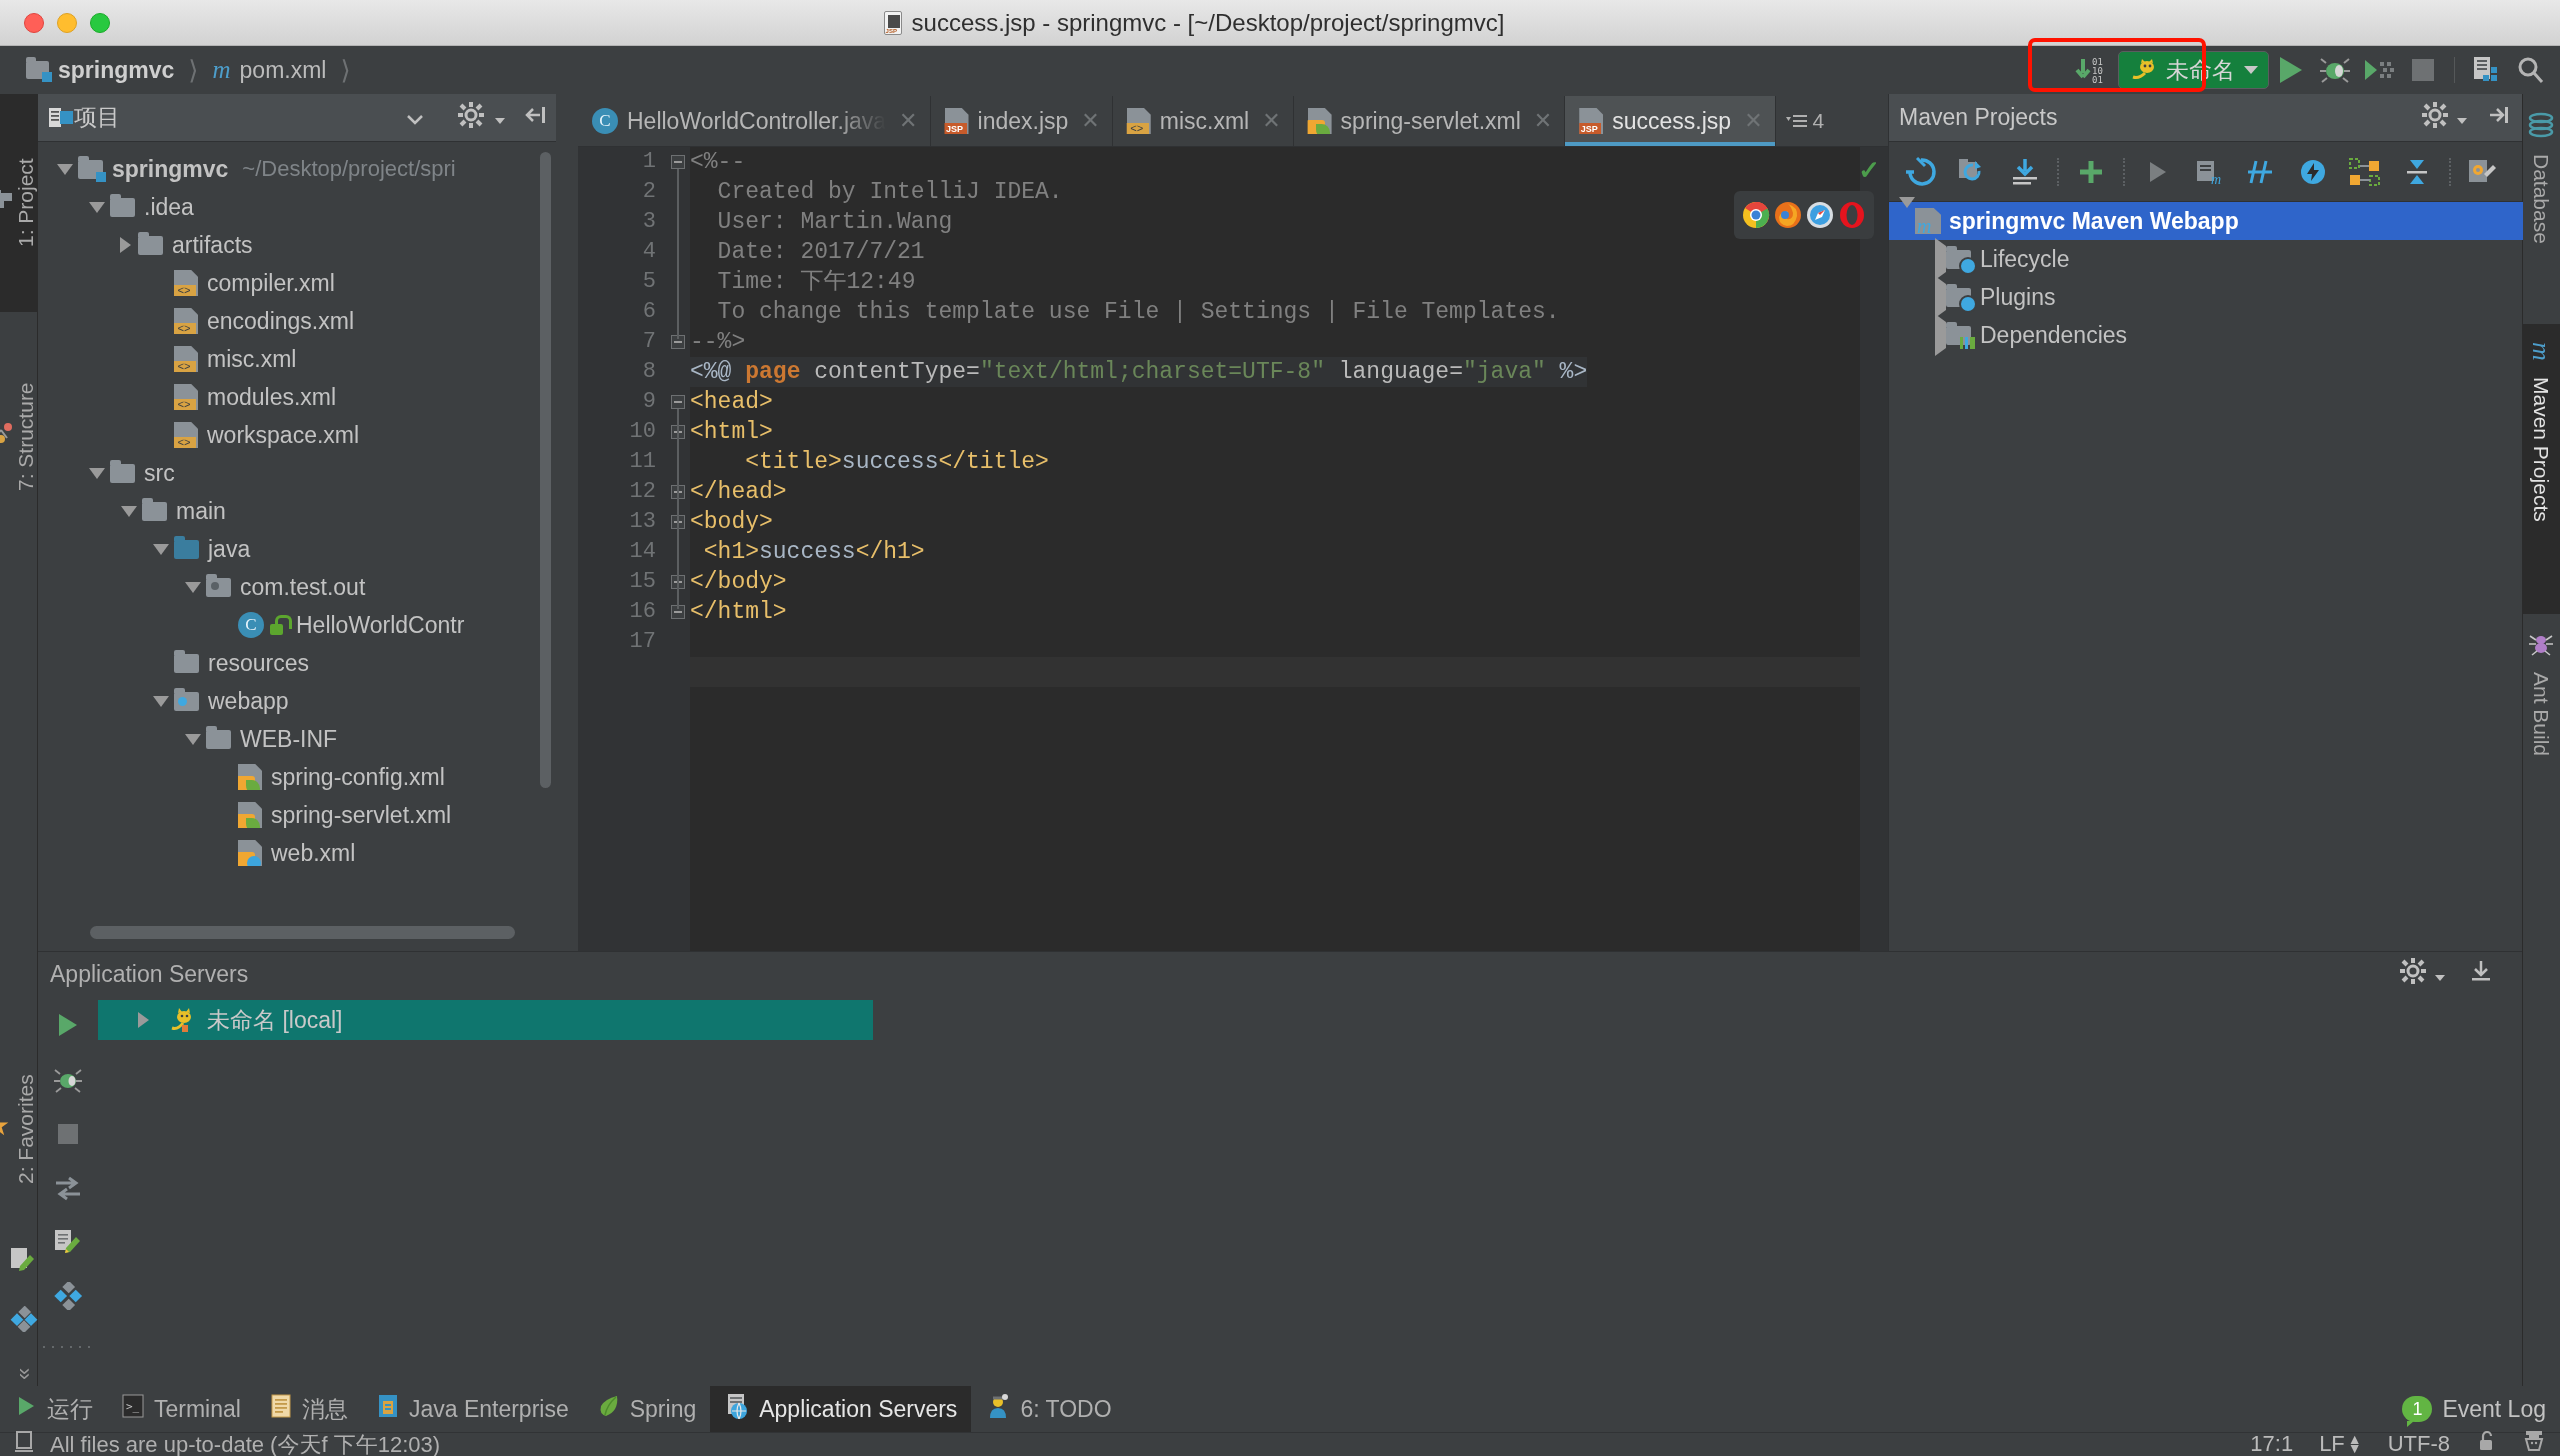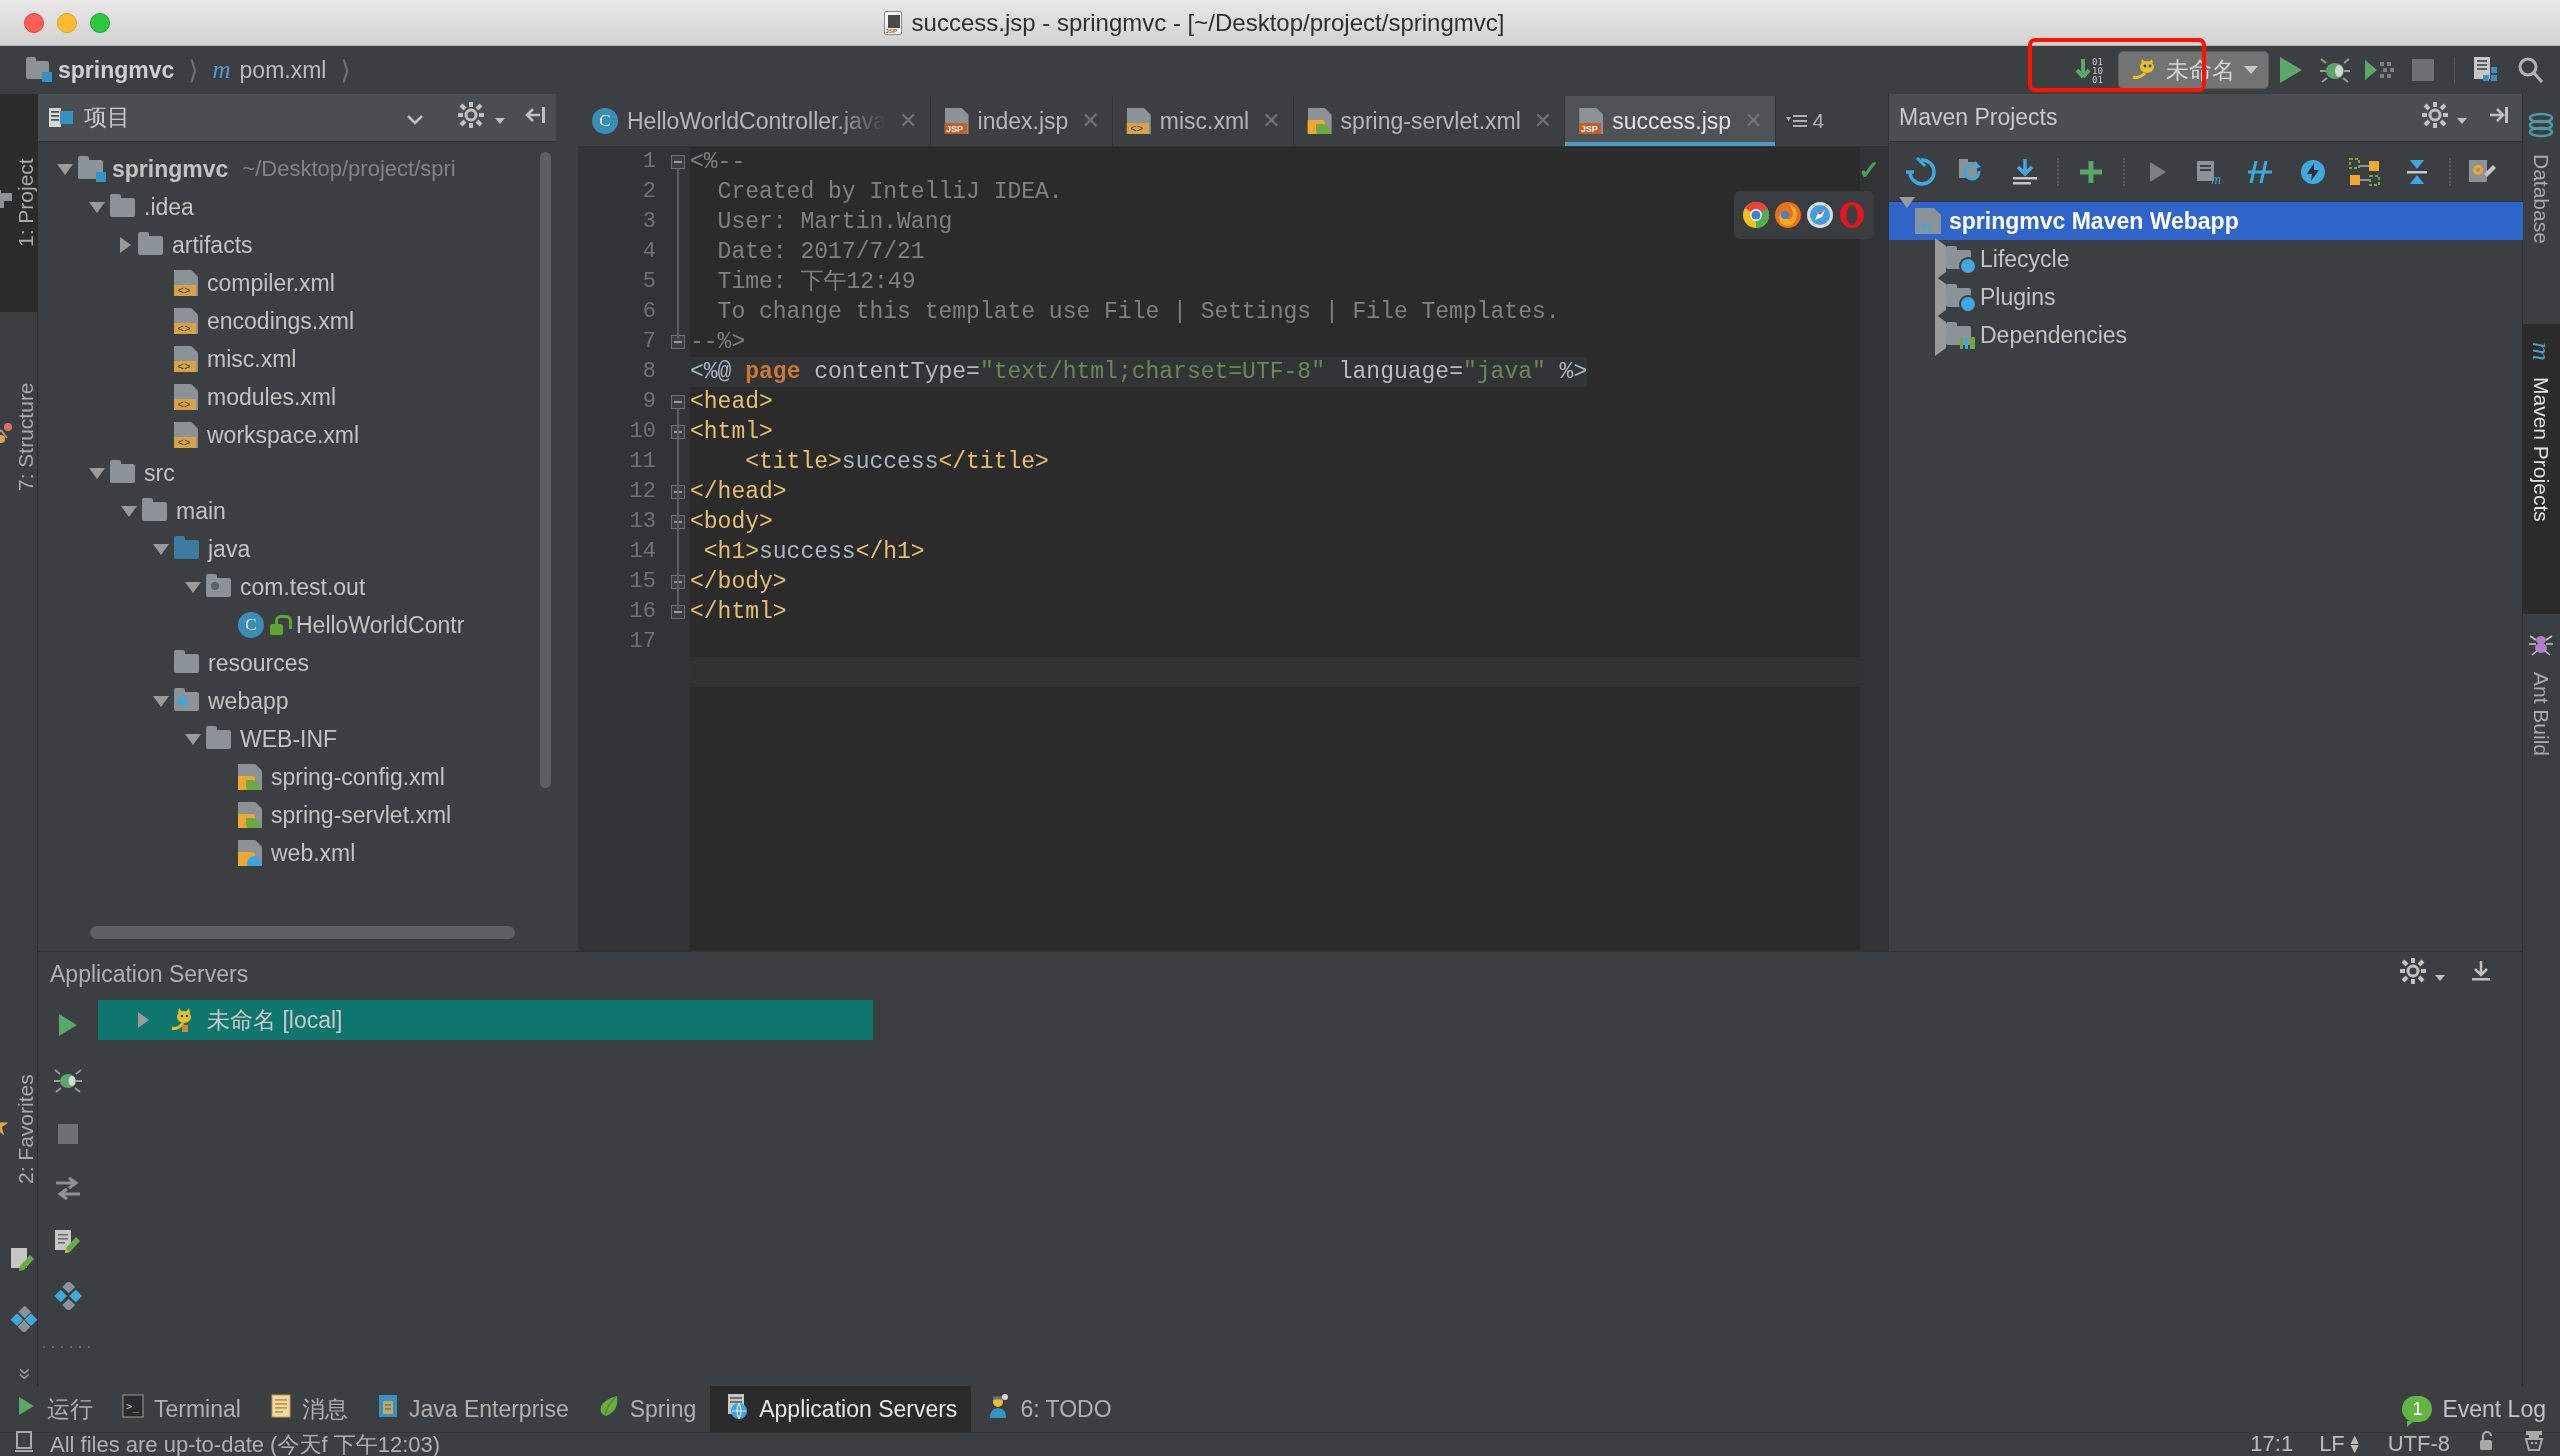--- a/index.html
+++ b/index.html
@@ -32,21 +32,21 @@
   .folder-ic:before{content:"";position:absolute;left:0;top:-4px;width:10px;height:5px;background:#8c9196;border-radius:2px 2px 0 0;}
   .folder-ic.mod:after{content:"";position:absolute;right:-3px;bottom:-3px;width:10px;height:10px;background:#3592c4;}
   .m-ic{ font-style:italic; color:#4d9ecb; font-size:25px; margin-right:9px; font-family:"Liberation Serif",serif; }
 
   
   .toolbar-right{ position:absolute; right:8px; top:46px; height:48px; display:flex; align-items:center; gap:0px; }
   .tbtn{ width:44px;height:44px; display:flex;align-items:center;justify-content:center; }
   .redbox{ position:absolute; left:2028px; top:38px; width:178px; height:54px;
     border:4px solid #ff1200; border-radius:7px; pointer-events:none; z-index:30;}
   .runcfg{ display:flex; align-items:center; gap:9px; height:38px; padding:0 10px 0 10px;
-    border:1px solid #5a5d5f; border-radius:5px; background:#737373; margin-left:6px;}
+    border:1px solid #5a5d5f; border-radius:5px; background:#15803d; margin-left:6px;}
   .runcfg .name{ font-size:23px; color:#d6d6d6; }
   .caret-dn{ width:0;height:0;border-left:7px solid transparent;border-right:7px solid transparent;border-top:8px solid #c8c8c8;}
   .cat{ width:28px;height:22px; position:relative; }
   .play-tri{ width:0;height:0;border-top:13px solid transparent;border-bottom:13px solid transparent;border-left:22px solid #59a869;}
   .stop-sq{ width:22px;height:22px;background:#6e7173;}
   .divider-v{ width:1px;height:26px;background:#555859;margin:0 9px; }
 
   
   .leftstrip{ position:absolute; left:0; top:94px; width:38px; height:1292px; background:#3c3f41; border-right:1px solid #2b2b2b;}
   .vtab{ position:absolute; left:0; width:38px; display:flex; flex-direction:column-reverse; align-items:center;
@@ -54,21 +54,21 @@
   .vtab.active{ background:#2b2b2b; }
   .vtab .t{ writing-mode:vertical-rl; }
   .rightstrip{ position:absolute; right:0; top:94px; width:38px; height:1292px; background:#3c3f41; border-left:1px solid #2b2b2b;}
   .vtabR{ position:absolute; right:0; width:38px; writing-mode:vertical-rl; font-size:21px; color:#a9a9a9;
      display:flex; align-items:center; gap:8px; padding:10px 0; }
   .vtabR.active{ background:#2b2b2b; }
 
   
   .projpanel{ position:absolute; left:38px; top:94px; width:518px; height:857px; background:#3c3f41; }
   .panelhdr{ height:48px; background:#4a4e51; border-bottom:1px solid #2f3133; display:flex; align-items:center; padding:0 10px; }
-  .panelhdr .title{ font-size:23px; color:#c9c9c9; margin-left:10px; flex:1; }
+  .panelhdr .title{ font-size:23px; color:#c9c9c9; flex:1; }
   .pm-ic{ width:26px;height:24px; position:relative; }
   .tree{ position:absolute; left:0; top:48px; width:518px; height:760px; overflow:hidden; background:#3c3f41; padding-top:8px;}
   .row{ height:38px; display:flex; align-items:center; white-space:nowrap; font-size:23px; color:#c3c3c3; }
   .row .tw{ width:26px; display:flex; justify-content:center; }
   .tri-r{ width:0;height:0;border-top:8px solid transparent;border-bottom:8px solid transparent;border-left:11px solid #9a9a9a;}
   .tri-d{ width:0;height:0;border-left:8px solid transparent;border-right:8px solid transparent;border-top:11px solid #9a9a9a;}
   .fold{ width:25px;height:19px;background:#8b9298;border-radius:2px;margin-right:9px;position:relative;flex:0 0 auto;}
   .fold:before{content:"";position:absolute;left:0;top:-4px;width:11px;height:5px;background:#8b9298;border-radius:2px 2px 0 0;}
   .fold.src{background:#3a7d9e;}
   .fold.src:before{background:#3a7d9e;}

